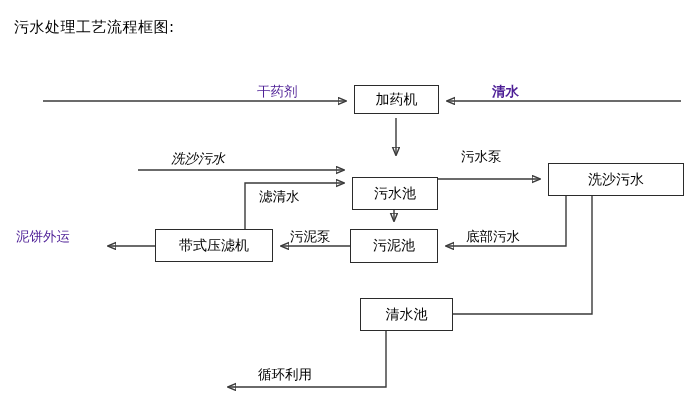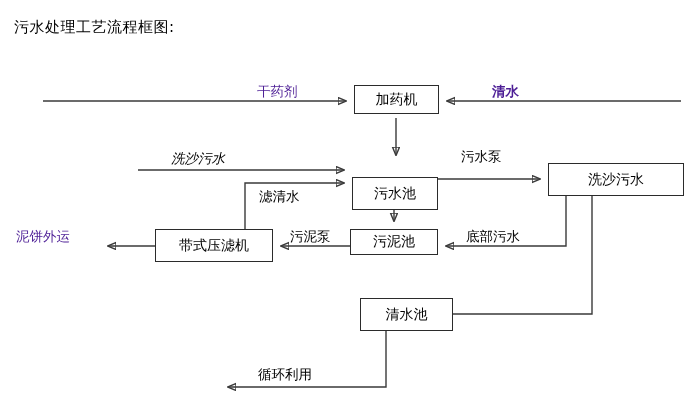--- a/index.html
+++ b/index.html
@@ -121,21 +121,21 @@
   </div>
 
   <div class="node" style="left:548px; top:163px; width:136px; height:33px;">
     <span>洗沙污水</span>
   </div>
 
   <div class="node" style="left:155px; top:229px; width:118px; height:33px;align-items:center;">
     <span>带式压滤机</span>
   </div>
 
-  <div class="node" style="left:350px; top:229px; width:88px; height:26px;">
+  <div class="node" style="left:350px; top:229px; width:88px; height:34px;">
     <span>污泥池</span>
   </div>
 
   <div class="node" style="left:340px; top:298px; width:93px; height:33px;margin-left:20px;">
     <span>清水池</span>
   </div>
 
   <div class="term-label" style="left:257px; top:83px;">干药剂</div>
 
   <div class="term-label" style="left:492px; top:83px;font-weight:bold;">清水</div>

